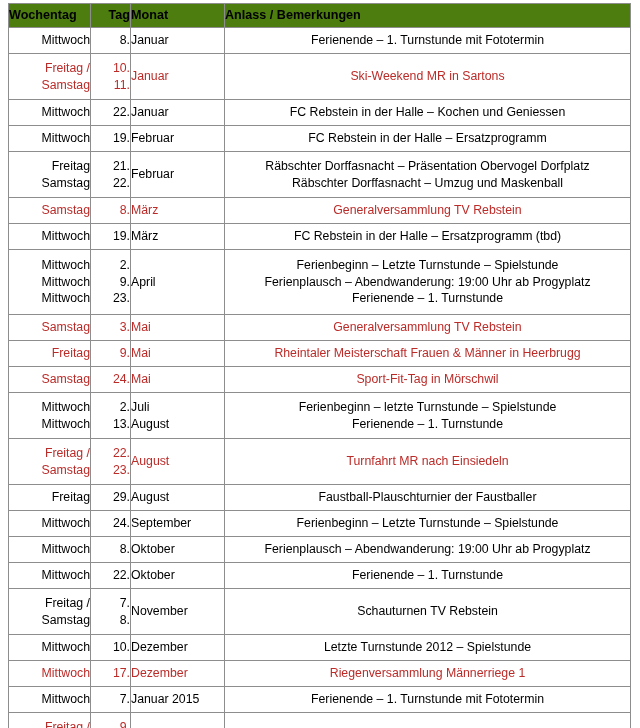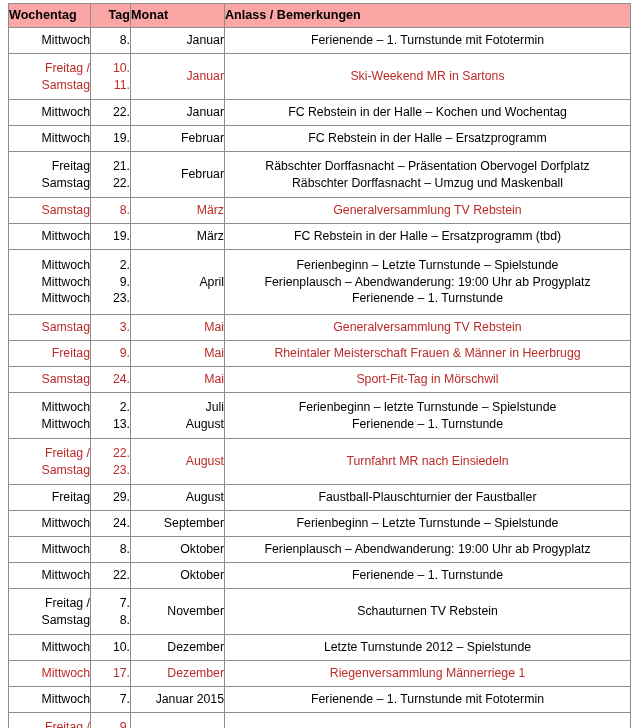--- a/index.html
+++ b/index.html
@@ -31,32 +31,32 @@
   table.cal col.c-month   { width: 94px; }
   table.cal col.c-note    { width: 406px; }
 
   table.cal th, table.cal td {
     border: 1px solid #8d8d8d;
     padding: 0;
     vertical-align: middle;
     line-height: 1.34;
   }
   thead th {
-    background: #fca5a5;
+    background: #4d7c0f;
     font-weight: bold;
     height: 23px;
     font-size: 12.6px;
   }
   th.h-weekday, th.h-month, th.h-note { text-align: left; padding-left: 7px; }
   th.h-day { text-align: right; padding-left: 8px; }
 
   tbody td { height: 25px; }
   td.c1 { padding-left: 7px; text-align: right; white-space: pre-line; }
   td.c2 { padding-right: 9px; text-align: right; white-space: pre-line; }
-  td.c3 { padding-left: 8px; text-align: right; white-space: pre-line; }
+  td.c3 { padding-left: 8px; text-align: left; white-space: pre-line; }
   td.c4 { padding-left: 8px; text-align: center; white-space: pre-line; }
 
   tr.r-red td { color: #bb2b28; }
   tr.r-double td { height: 45px; }
   tr.r-triple td { height: 64px; }
 </style>
 </head>
 <body>
 
 <div id="table-wrap">
@@ -87,21 +87,21 @@
 Samstag</td>
           <td class="c2">10.
 11.</td>
           <td class="c3">Januar</td>
           <td class="c4">Ski-Weekend MR in Sartons</td>
         </tr>
         <tr class="">
           <td class="c1">Mittwoch</td>
           <td class="c2">22.</td>
           <td class="c3">Januar</td>
-          <td class="c4">FC Rebstein in der Halle – Kochen und Wochentag</td>
+          <td class="c4">FC Rebstein in der Halle – Kochen und Geniessen</td>
         </tr>
         <tr class="">
           <td class="c1">Mittwoch</td>
           <td class="c2">19.</td>
           <td class="c3">Februar</td>
           <td class="c4">FC Rebstein in der Halle – Ersatzprogramm</td>
         </tr>
         <tr class="r-double">
           <td class="c1">Freitag
 Samstag</td>

